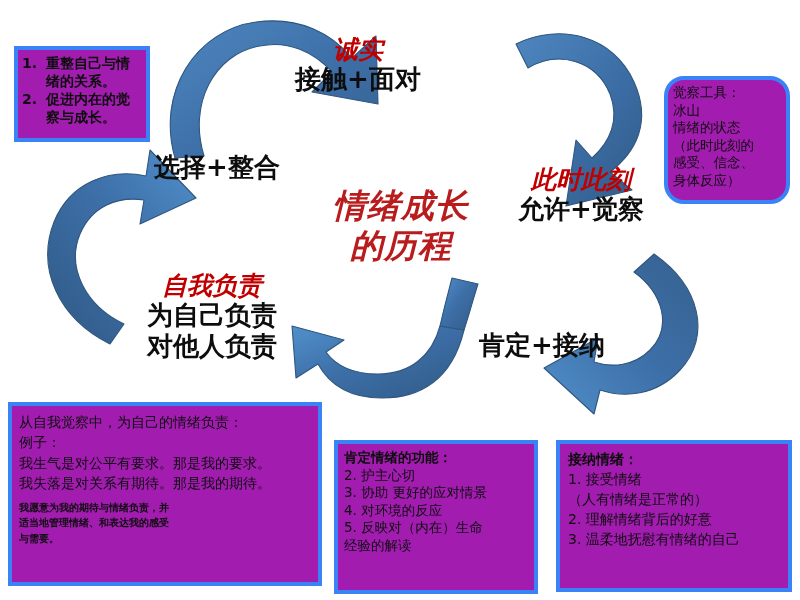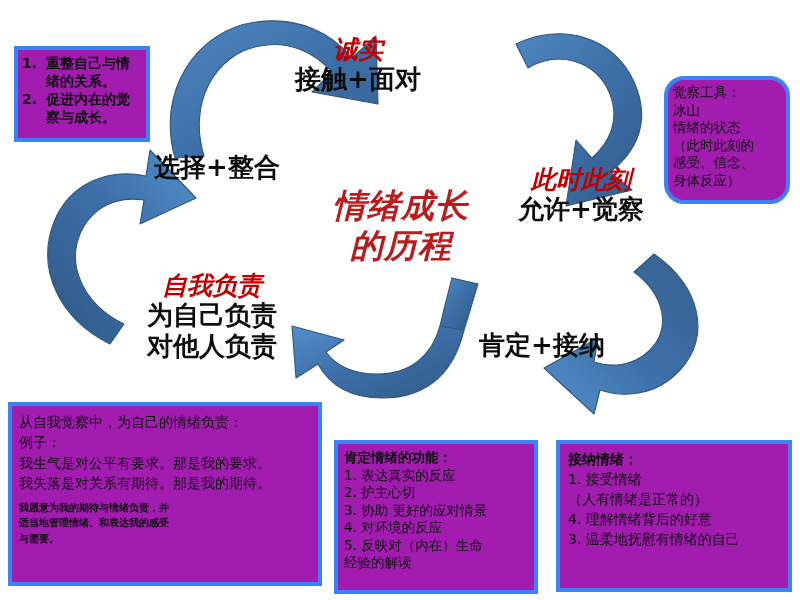--- a/index.html
+++ b/index.html
@@ -240,29 +240,28 @@
     <div class="ln">我生气是对公平有要求。那是我的要求。</div>
     <div class="ln">我失落是对关系有期待。那是我的期待。</div>
     <div class="gap"></div>
     <div class="ln bold">我愿意为我的期待与情绪负责，并</div>
     <div class="ln bold">适当地管理情绪、和表达我的感受</div>
     <div class="ln bold">与需要。</div>
   </div>
 
   <div class="note" id="note-func">
     <div class="ln hd">肯定情绪的功能：</div>
-    <div class="ln">1. 表达真实的反应</div>
     <div class="ln">2. 护主心切</div>
     <div class="ln">3. 协助 更好的应对情景</div>
     <div class="ln">4. 对环境的反应</div>
     <div class="ln">5. 反映对（内在）生命</div>
     <div class="ln">经验的解读</div>
   </div>
 
   <div class="note" id="note-accept">
     <div class="ln hd">接纳情绪：</div>
     <div class="ln">1. 接受情绪</div>
     <div class="ln">（人有情绪是正常的）</div>
-    <div class="ln">4. 理解情绪背后的好意</div>
+    <div class="ln">2. 理解情绪背后的好意</div>
     <div class="ln">3. 温柔地抚慰有情绪的自己</div>
   </div>
 
 </div>
 
 </body></html>

